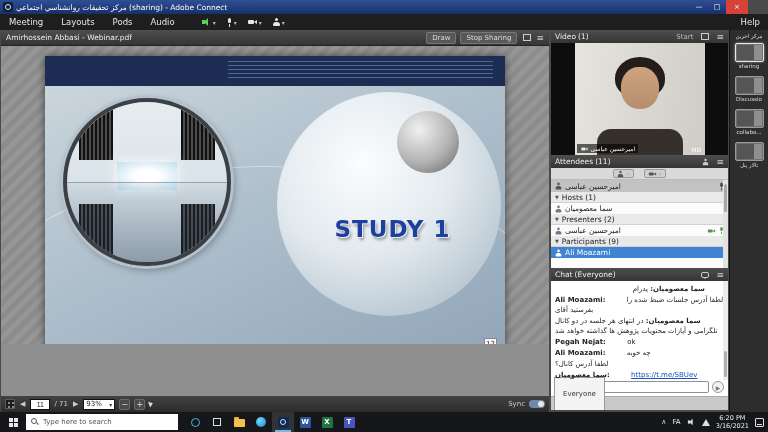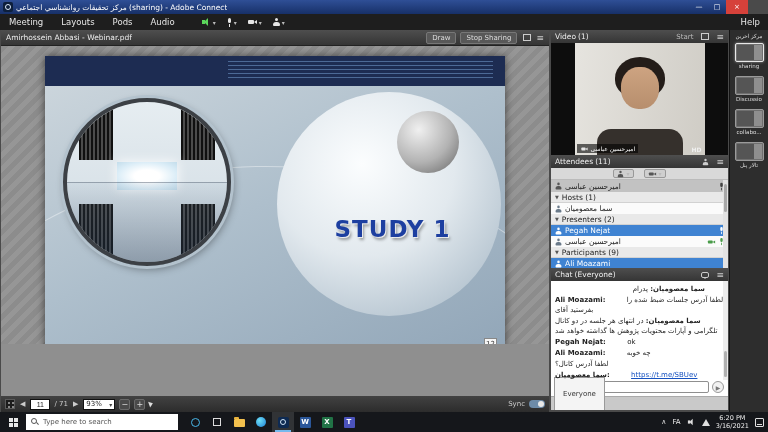--- a/index.html
+++ b/index.html
@@ -319,27 +319,20 @@
         <span>Hosts (1)</span>
       </div>
       <div class="att-row att-member">
         <span class="person-icon"></span>
         <span>سما معصومیان</span>
       </div>
       <div class="att-row att-group">
         <span class="tri">▼</span>
         <span>Presenters (2)</span>
       </div>
-      <div class="att-row att-member selected">
-        <span class="person-icon"></span>
-        <span>Pegah Nejat</span>
-        <span class="row-icons">
-            <span class="mic-icon"></span>
-          </span>
-      </div>
       <div class="att-row att-member">
         <span class="person-icon"></span>
         <span>امیرحسین عباسی</span>
         <span class="row-icons">
             <span class="cam-icon"></span>
             <span class="mic-icon"></span>
           </span>
       </div>
       <div class="att-row att-group">
         <span class="tri">▼</span>

